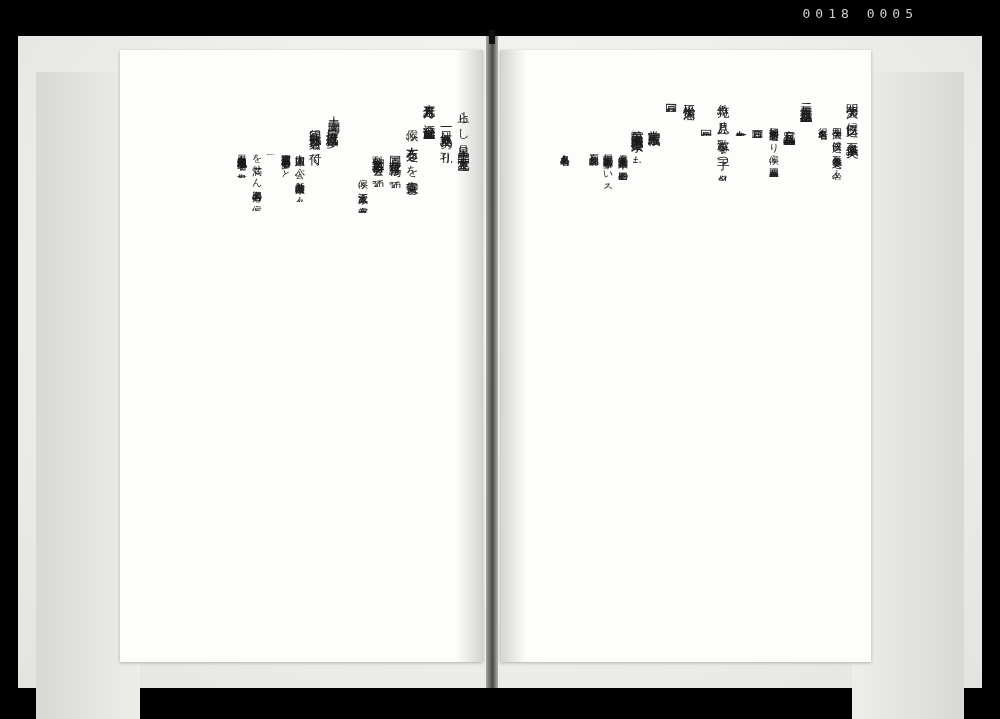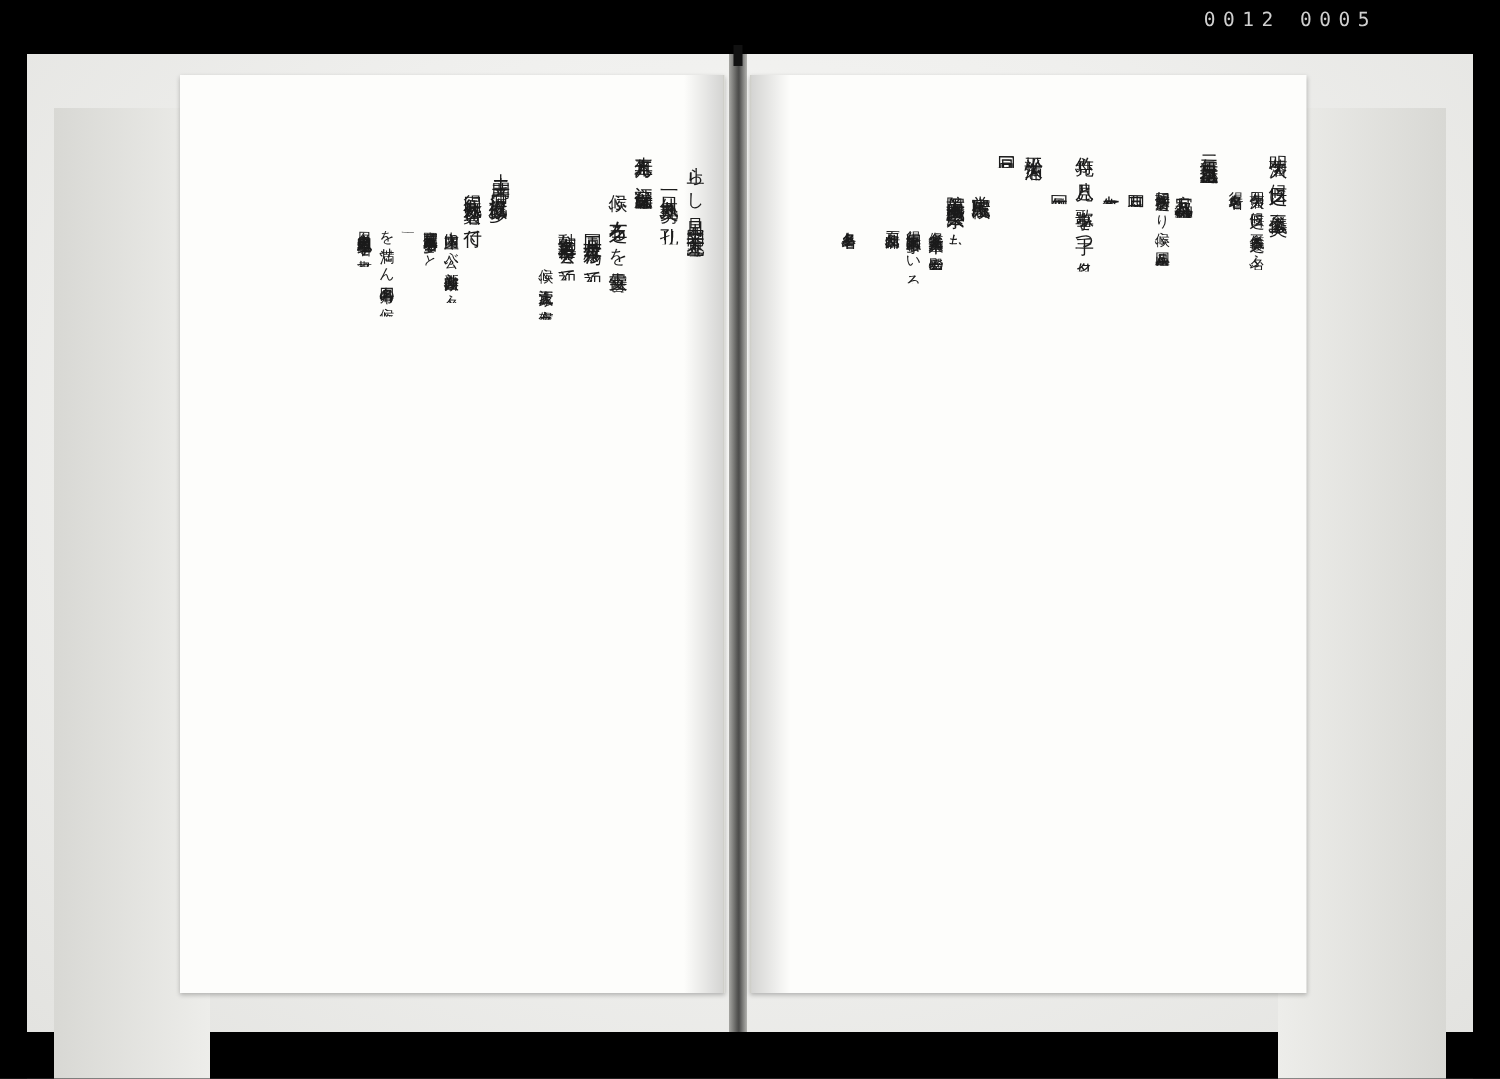--- a/index.html
+++ b/index.html
@@ -155,21 +155,21 @@
   }
   .side-bar-l { position: absolute; left: 0; top: 0; width: 18px; height: 719px; background:#000; }
   .side-bar-r { position: absolute; right: 0; top: 0; width: 18px; height: 719px; background:#000; }
 </style>
 </head>
 <body>
 
 <div class="scan">
 
   <div class="frame-bar">
-    <div class="frame-number">0012 0005</div>
+    <div class="frame-number">0018 0005</div>
   </div>
 
   <div class="side-bar-l"></div>
   <div class="side-bar-r"></div>
   <div class="bottom-bar"></div>
 
   <div class="paper-field">
     <div class="edge-dark-left"></div>
     <div class="edge-dark-right"></div>
   </div>

